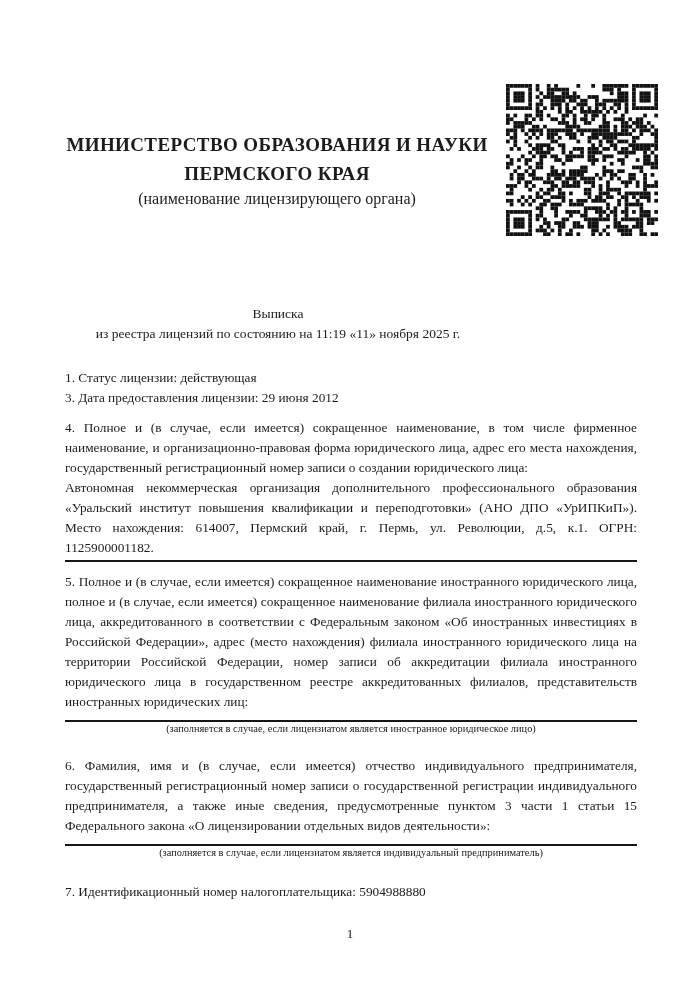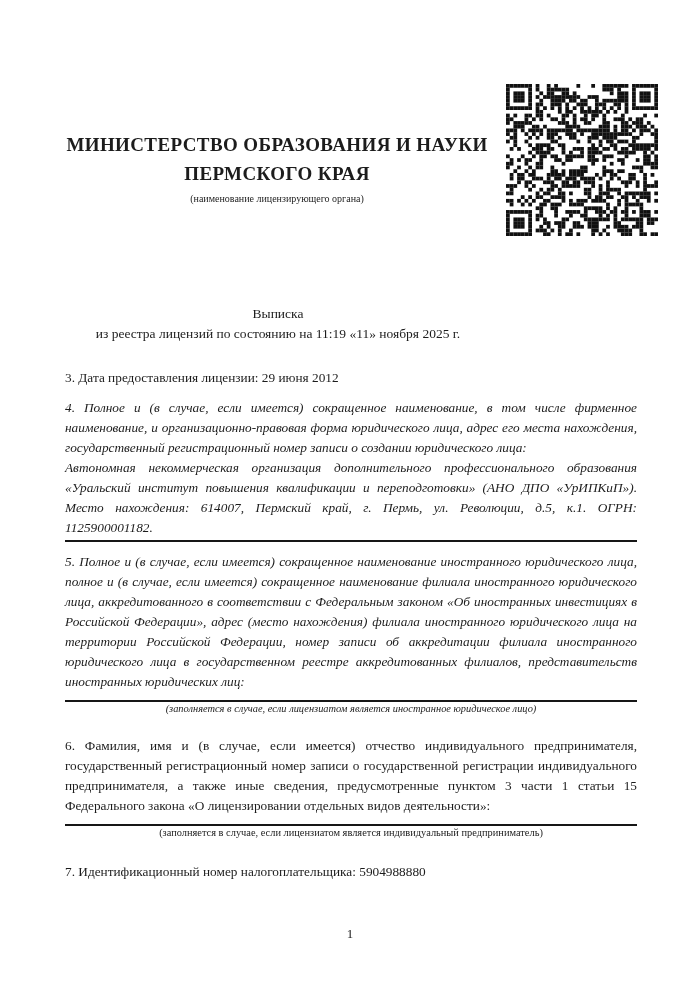--- a/index.html
+++ b/index.html
@@ -14,21 +14,21 @@
   }
   
   .header-text {
     position: absolute; left: 57px; top: 130px; width: 440px;
     text-align: center;
   }
   .ministry-line {
     font-size: 19px; font-weight: bold; line-height: 29px; letter-spacing: 0.4px;
   }
   .header-caption {
-    font-size: 10px; line-height: 13px; margin-top: 4px;
+    font-size: 16px; line-height: 13px; margin-top: 4px;
   }
   .qr {
     position: absolute; left: 506px; top: 84px;
     width: 152px; height: 152px; display: block;
   }
   
   .title-block {
     position: absolute; left: 0; top: 304px; width: 556px;
     text-align: center; font-size: 13.5px; line-height: 20px;
   }
@@ -37,21 +37,21 @@
     position: absolute; left: 65px; top: 368px; width: 572px;
     font-size: 13.3px; line-height: 20px;
   }
   .para  { text-align: justify; }
   .small-caption {
     text-align: center; font-size: 10.4px; line-height: 14px;
   }
   .rule  { border-top: 2px solid #161616; height: 0; }
   .mt2   { margin-top: 2px; }
   .mt8   { margin-top: 8px; }
-  .gap10 { margin-top: 10px; font-style: italic; }
+  .gap10 { margin-top: 10px; }
   .gap16 { }
   .gap18 { margin-top: 18px; }
   .gap20 { margin-top: 20px; }
   .gap22 { margin-top: 22px; }
   
   .page-number {
     position: absolute; left: 0; top: 926px; width: 700px;
     text-align: center; font-size: 13px; line-height: 16px;
   }
 </style>
@@ -905,20 +905,21 @@
       <rect x="146.34" y="146.34" width="3.71" height="3.71" fill="#111"></rect>
     </svg>
 
   <div class="title-block">
     <div>Выписка</div>
     <div>из реестра лицензий по состоянию на 11:19 «11» ноября 2025 г.</div>
   </div>
 
   <div class="content">
 
+    <div class="para">1. Статус лицензии: действующая</div>
 
 
     <div class="para gap16">3. Дата предоставления лицензии: 29 июня 2012</div>
 
     <div class="gap10">
       <div class="para">4. Полное и (в случае, если имеется) сокращенное наименование, в том числе фирменное наименование, и организационно-правовая форма юридического лица, адрес его места нахождения, государственный регистрационный номер записи о создании юридического лица:</div>
       <div class="para">Автономная некоммерческая организация дополнительного профессионального образования «Уральский институт повышения квалификации и переподготовки» (АНО ДПО «УрИПКиП»). Место нахождения: 614007, Пермский край, г. Пермь, ул. Революции, д.5, к.1. ОГРН: 1125900001182.</div>
       <div class="rule mt2"></div>
     </div>
 

